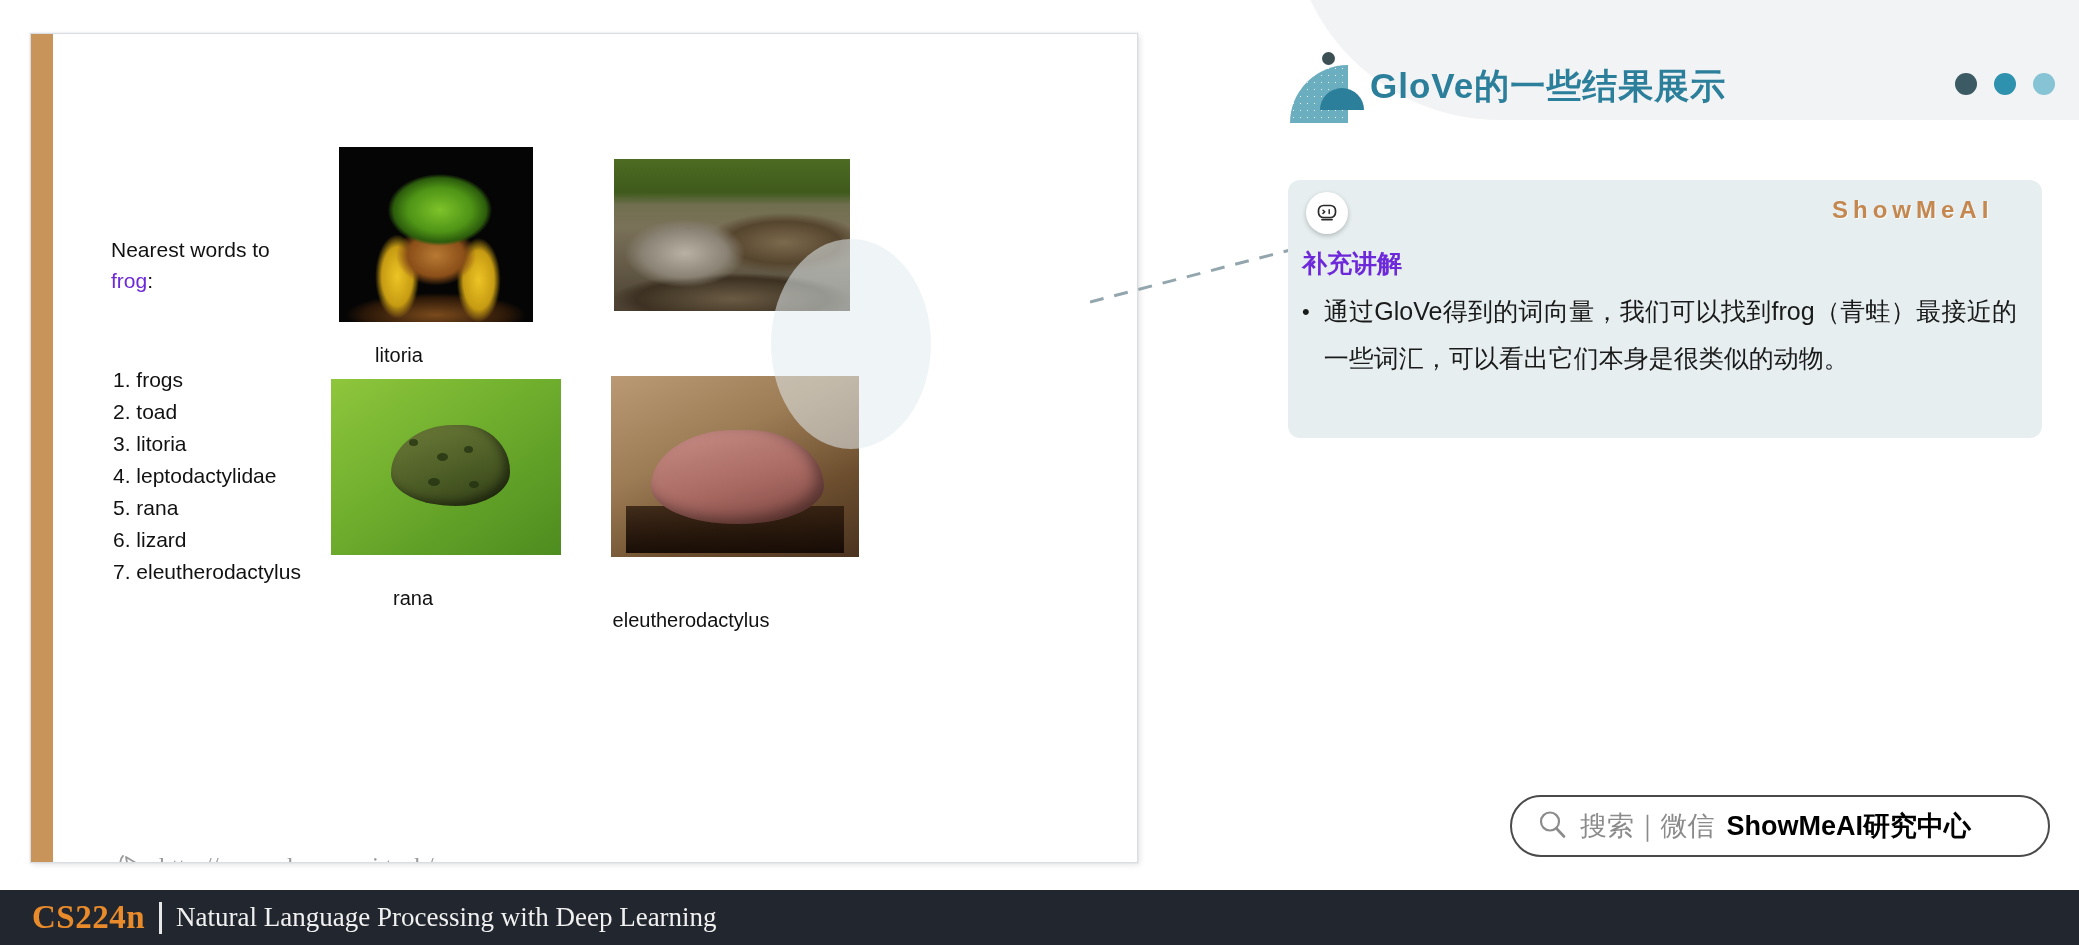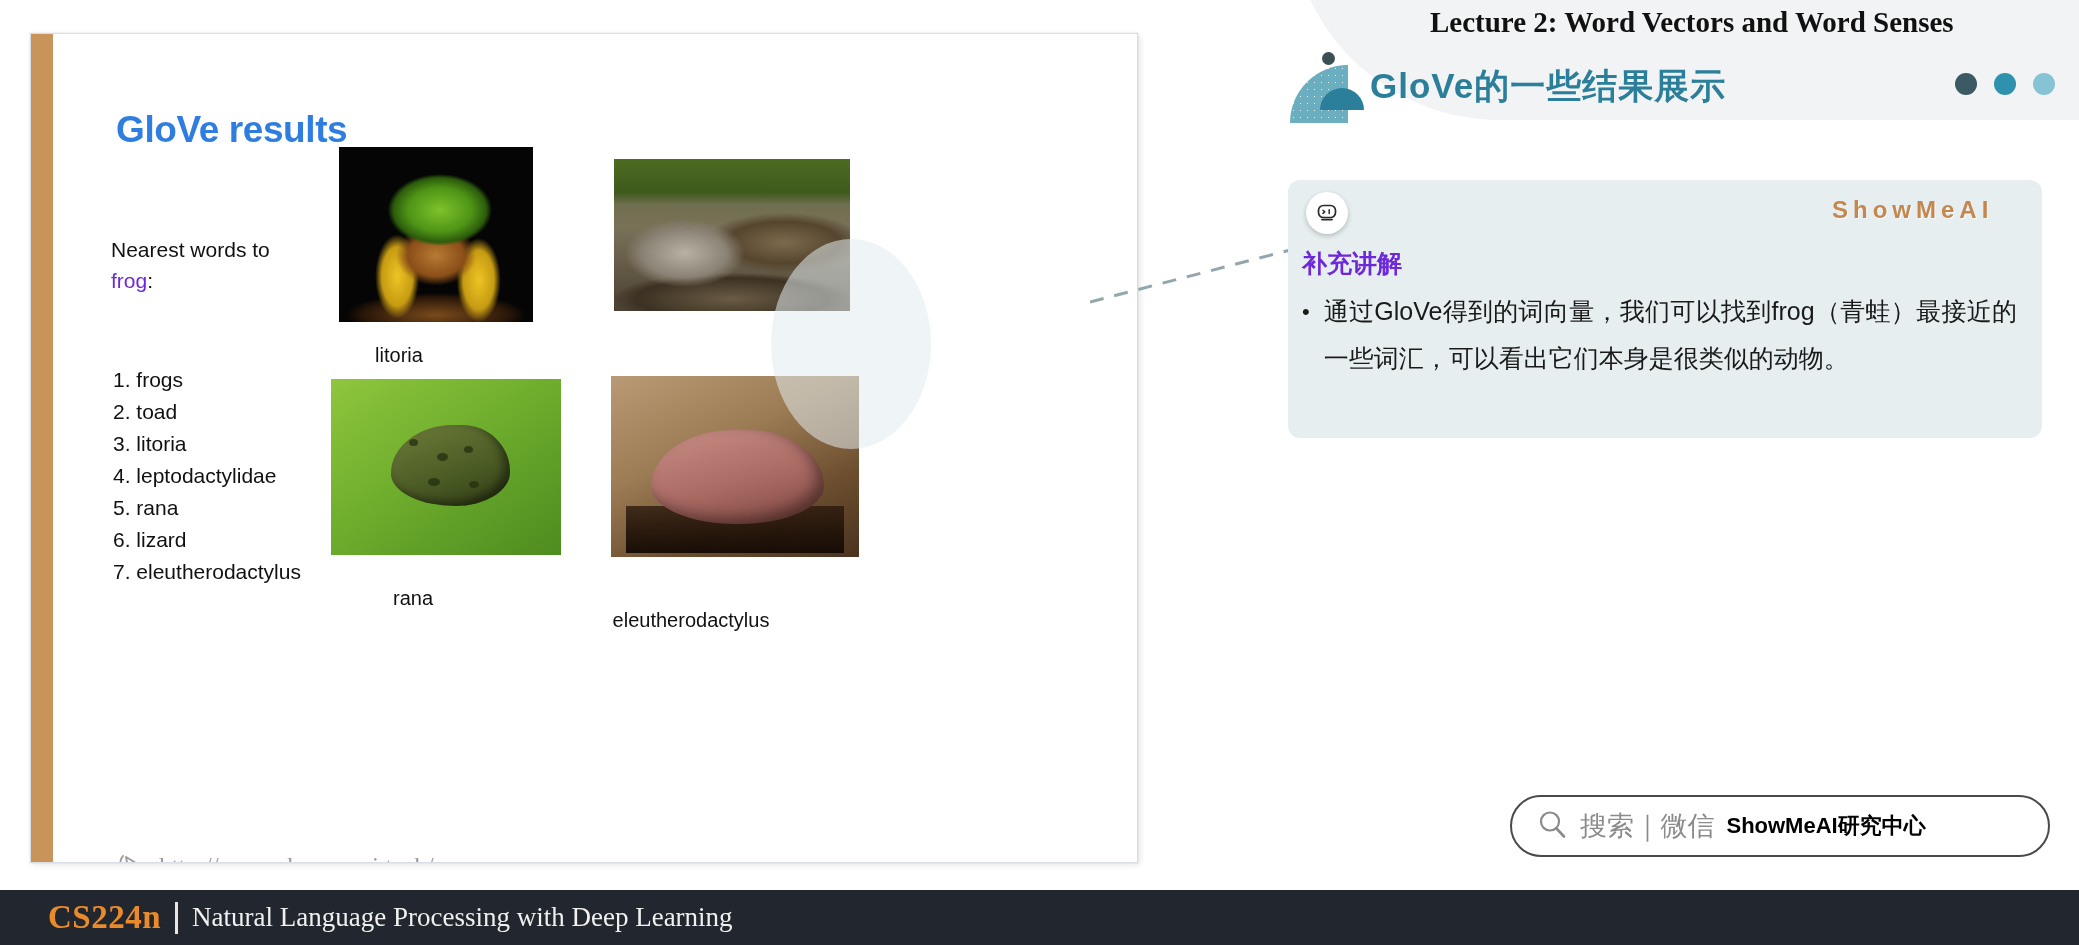--- a/index.html
+++ b/index.html
@@ -203,30 +203,30 @@
 
   
   #search-pill{
     position:absolute;left:1510px;top:795px;width:540px;height:62px;
     border:2px solid #4a4a4a;border-radius:31px;background:#fff;
     display:flex;align-items:center;padding:0 24px;gap:12px;
     box-sizing:border-box;
   }
   #search-pill .lens{flex:0 0 auto;}
   #search-pill .ph{font-size:27px;color:#8b8b8b;white-space:nowrap;}
-  #search-pill .brand{font-size:22px;color:#000;font-weight:bold;white-space:nowrap;}
+  #search-pill .brand{font-size:27px;color:#000;font-weight:bold;white-space:nowrap;}
 
   
   #bottom-bar{
     position:absolute;left:0;top:890px;width:2079px;height:55px;
     background:#22262e;
     display:flex;align-items:center;
   }
   #course-code{
-    margin-left:48px;font-size:33px;font-weight:bold;color:#e98b2b;
+    margin-left:32px;font-size:33px;font-weight:bold;color:#e98b2b;
     font-family:"Liberation Serif",serif;letter-spacing:.5px;
   }
   #bar-sep{
     width:3px;height:32px;background:#e7e7e7;margin:0 14px;
   }
   #course-name{
     font-size:27px;color:#f0f0f0;font-family:"Liberation Serif",serif;
   }
   #bar-right{
     margin-left:auto;margin-right:44px;font-size:28px;
@@ -236,21 +236,20 @@
   #bar-right .x{color:#e98b2b;}
 </style>
 </head>
 <body>
 
 <div id="canvas">
 
   <div id="slide-frame">
     <div id="slide-accent"></div>
 
-    <div id="slide-title">GloVe results</div>
 
     <div id="nearest-block">
       <span>Nearest words to</span><br>
       <span class="kw">frog</span><span>:</span>
     </div>
 
     <div id="word-list">
       <div class="li">1. frogs</div>
       <div class="li">2. toad</div>
       <div class="li">3. litoria</div>
@@ -288,21 +287,20 @@
         <svg width="30" height="30" viewBox="0 0 30 30">
           <path d="M6 4 C2.5 7.5 2.5 13 6 16.5" fill="none" stroke="#9b9b9b" stroke-width="1.8" stroke-linecap="round"></path>
           <path d="M9 5 L24 14 L15.5 15.5 L12.5 24 Z" fill="#ffffff" stroke="#9b9b9b" stroke-width="1.8" stroke-linejoin="round"></path>
         </svg>
       </span>
       <span>http://www.showmeai.tech/</span>
     </div>
   </div>
 
   <div id="header-swoosh"></div>
-  <div id="lecture-title">Lecture 2:  Word Vectors and Word Senses</div>
 
   <div id="blob-quarter"></div>
   <div id="blob-half"></div>
   <div id="blob-dot"></div>
   <div id="cn-title">GloVe的一些结果展示</div>
 
   <div id="dots-row">
     <i></i>
     <i></i>
     <i></i>

